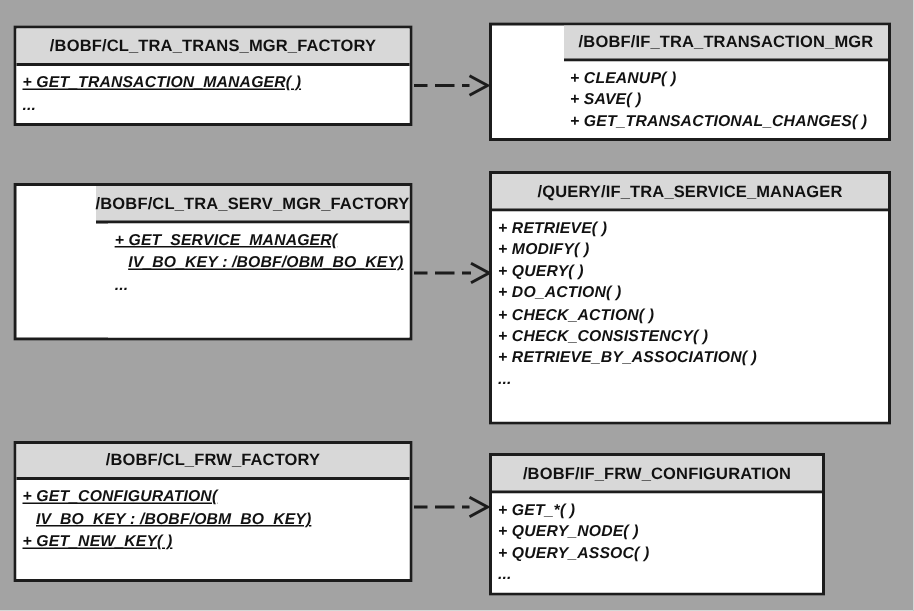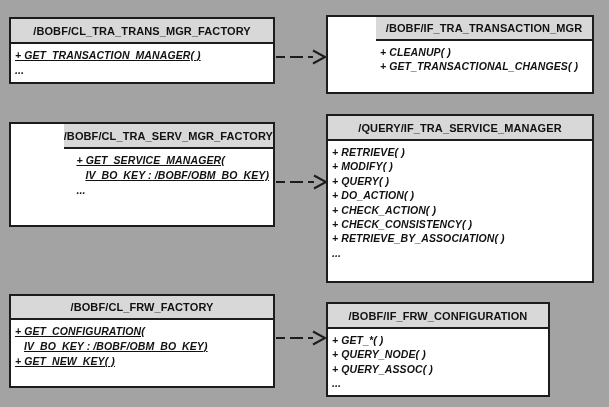--- a/index.html
+++ b/index.html
@@ -66,20 +66,21 @@
     <div class="cbody">
       <div class="m u">+ GET_TRANSACTION_MANAGER( )</div>
       <div class="m">...</div>
     </div>
   </div>
 
   <div class="cbox" style="left:326px; top:15px; width:268px; height:79px;padding-left:48px;">
     <div class="chead" style="height:22px;">/BOBF/IF_TRA_TRANSACTION_MGR</div>
     <div class="cbody">
       <div class="m">+ CLEANUP( )</div>
+      <div class="m">+ SAVE( )</div>
       <div class="m">+ GET_TRANSACTIONAL_CHANGES( )</div>
     </div>
   </div>
 
   <div class="cbox left-col" style="left:9px; top:122px; width:266px; height:105px;align-items:flex-end;">
     <div class="chead" style="height:23px;">/BOBF/CL_TRA_SERV_MGR_FACTORY</div>
     <div class="cbody">
       <div class="m u">+ GET_SERVICE_MANAGER(</div>
       <div class="m u indent">IV_BO_KEY : /BOBF/OBM_BO_KEY)</div>
       <div class="m">...</div>

